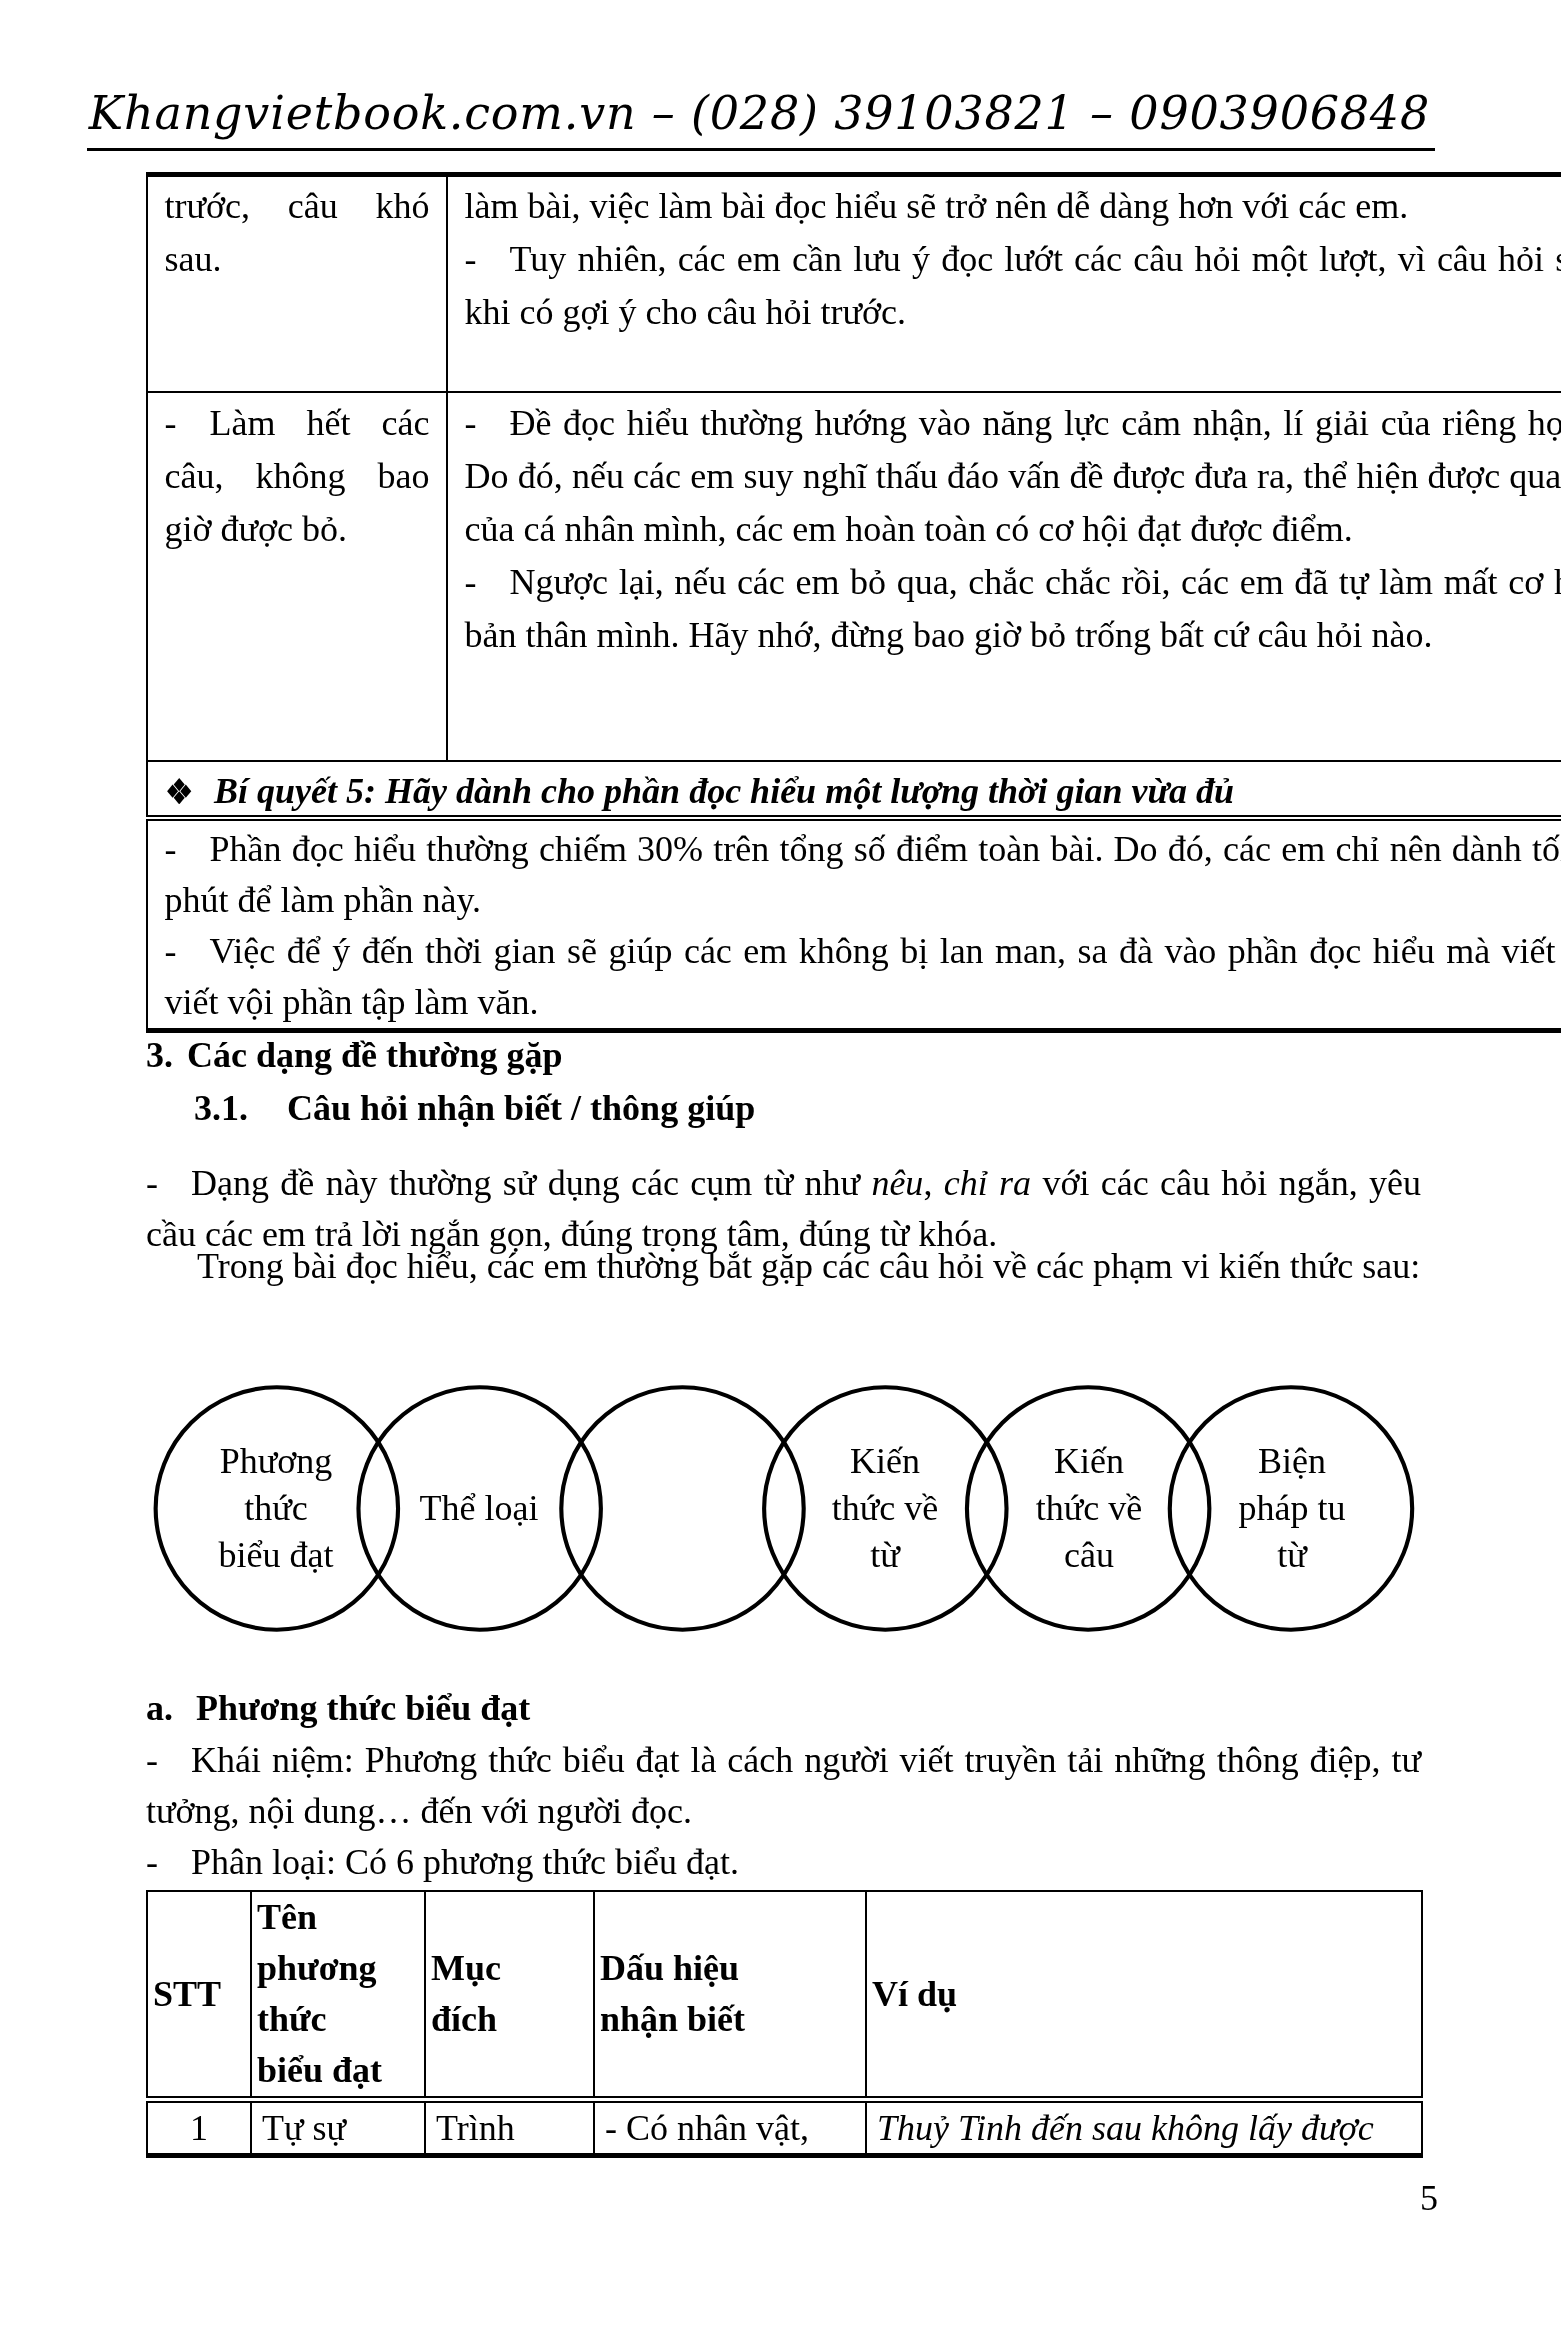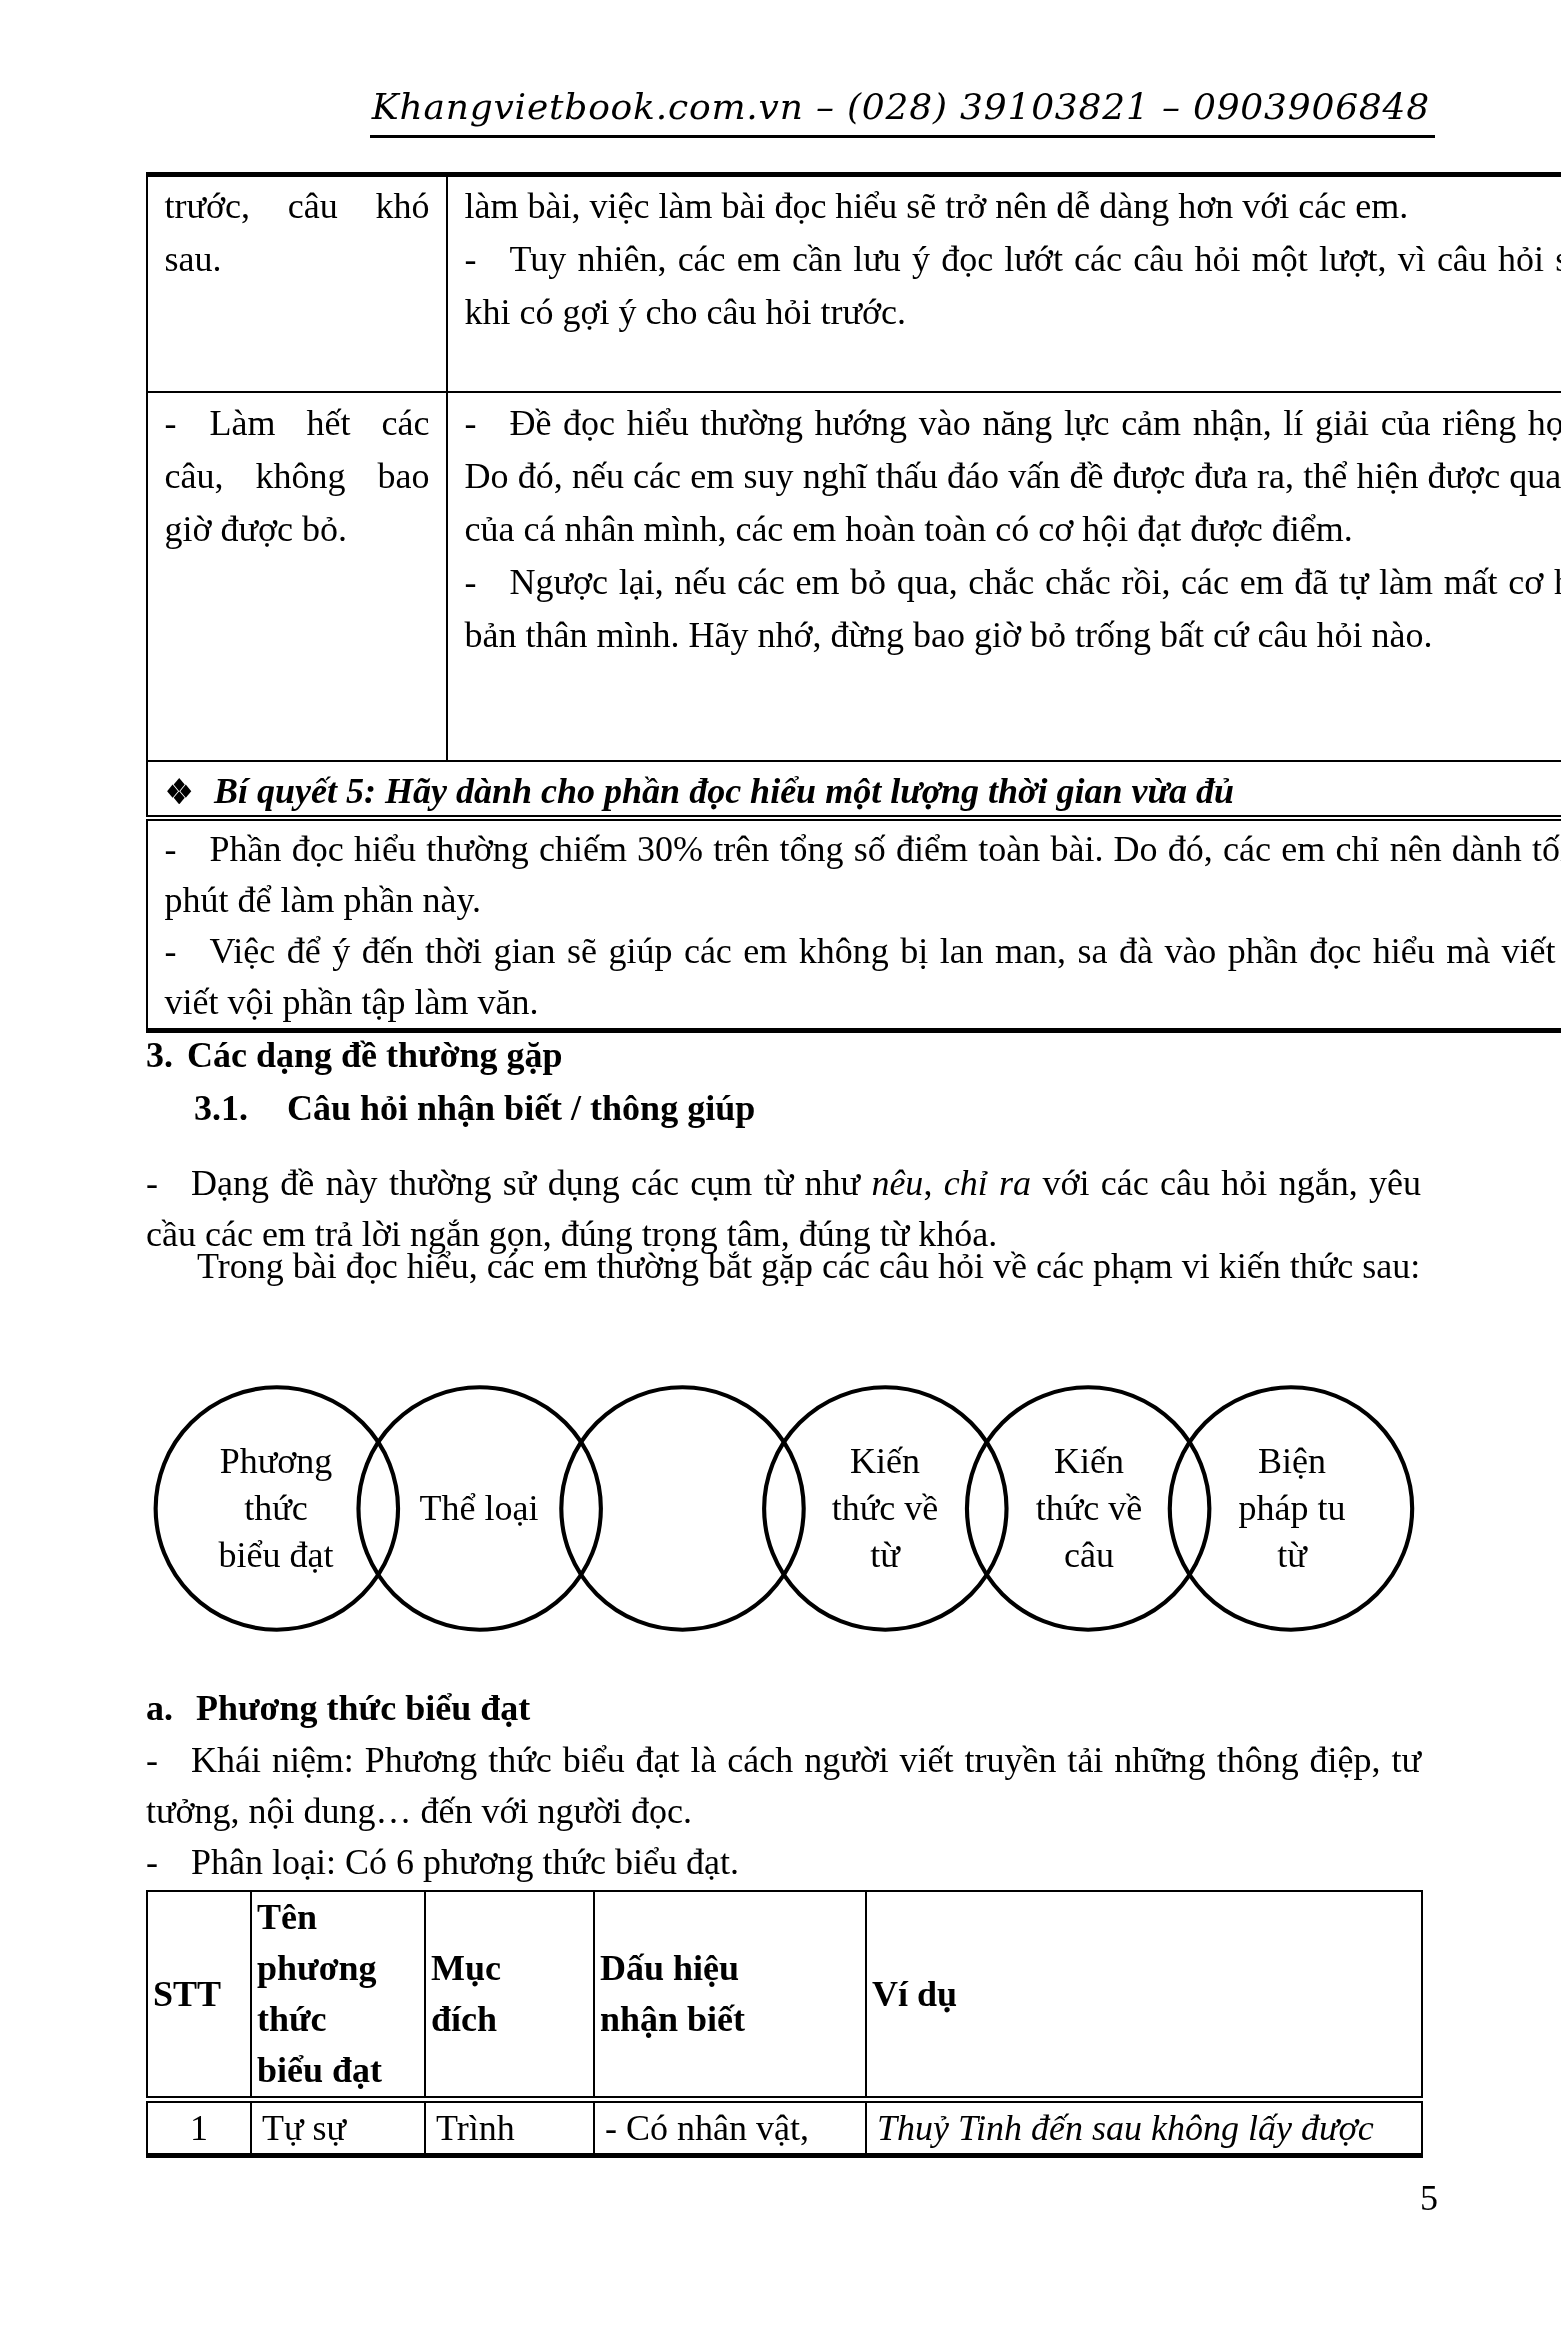--- a/index.html
+++ b/index.html
@@ -1,21 +1,21 @@
 <!DOCTYPE html>
 <html style="font-size:13.2px"><head>
 <meta charset="utf-8">
 <style>
   html,body{margin:0;padding:0;background:#e8e8e8;}
   #page{position:relative;width:1561px;height:2330px;background:#ffffff;
         font-family:"Liberation Serif",serif;color:#000;font-size:36px;overflow:hidden;}
 
   
   .hdr{position:absolute;top:86px;right:126px;font-family:"DejaVu Serif",serif;
-       font-style:italic;font-size:36px;letter-spacing:0.8px;
+       font-style:italic;font-size:46px;letter-spacing:0.8px;
        border-bottom:3.3px solid #000;padding:0 5px 8.3px 1.7px;white-space:nowrap;}
 
   
   p{margin:0;}
   .jp{text-align:justify;}
   .dash{display:inline-block;width:45px;}
   .num3{display:inline-block;width:41px;}
   .num31{display:inline-block;width:93px;margin-left:48px;}
   .numa{display:inline-block;width:50px;}
   .bold{font-weight:bold;}

